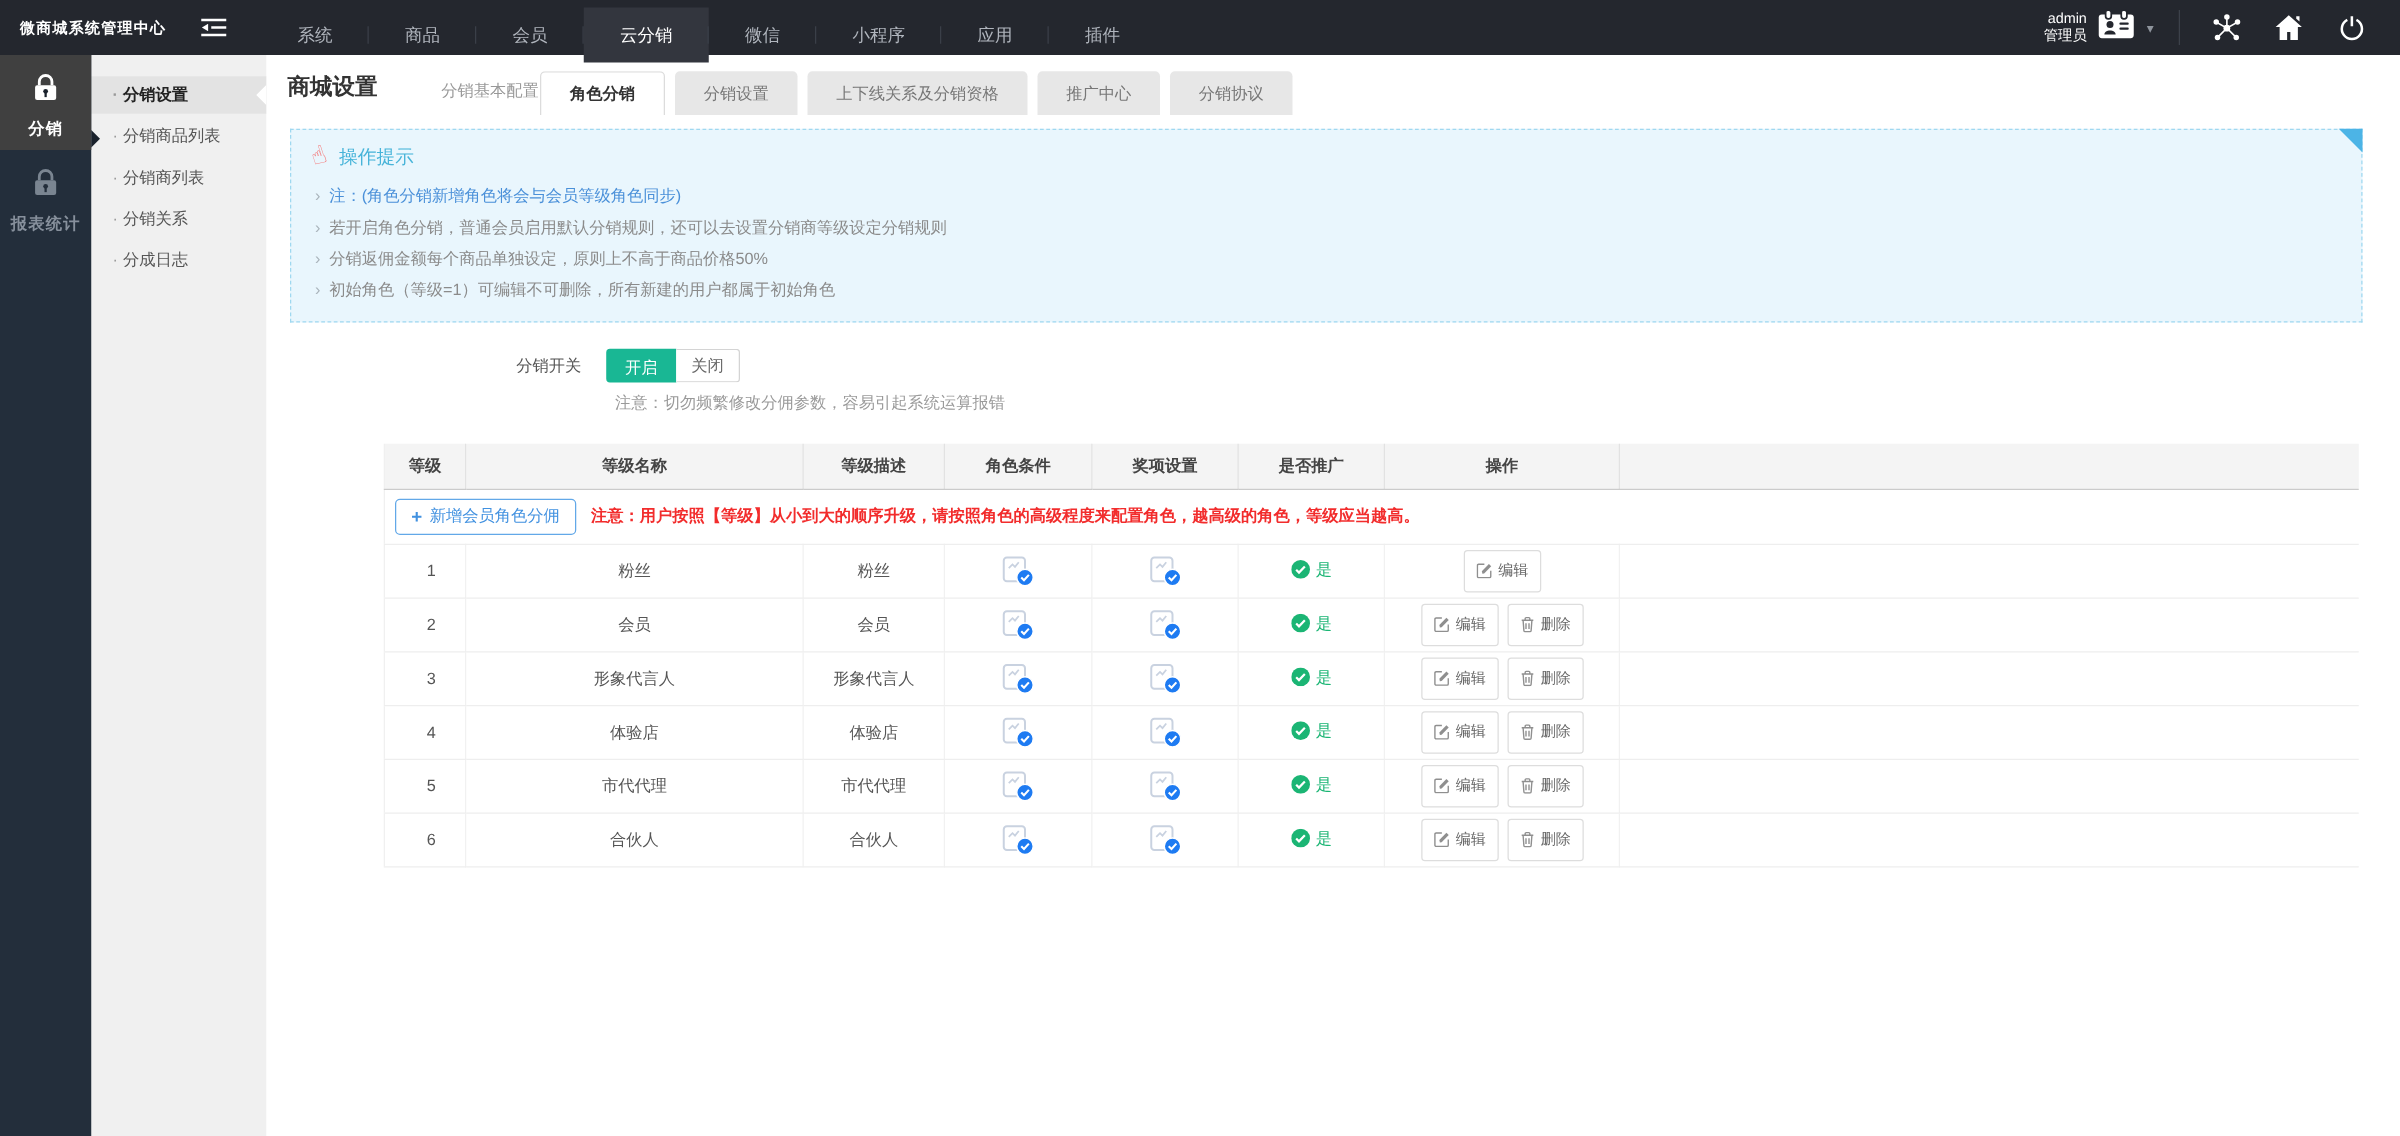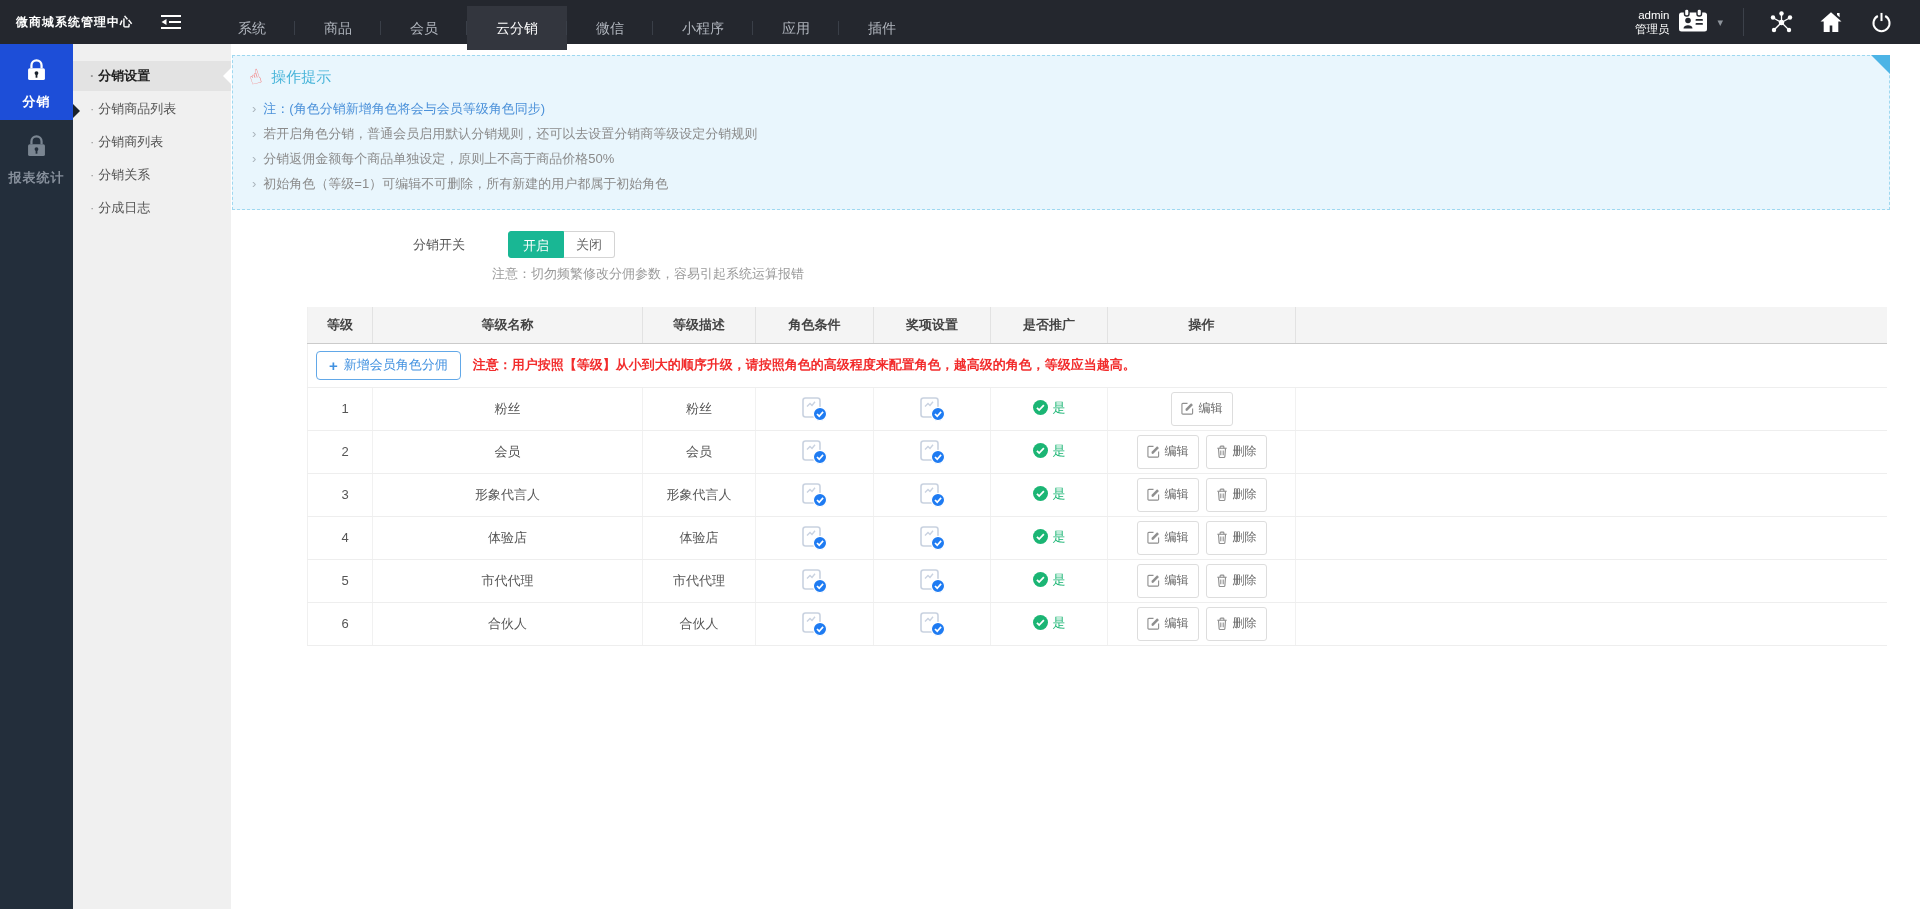--- a/index.html
+++ b/index.html
@@ -21,32 +21,32 @@
   .user-block { display:flex; align-items:center; gap:9px; cursor:pointer; }
   .user-text { text-align:right; color:#fff; font-size:11.5px; line-height:1.25; }
   .caret { color:#8e949c; font-size:11px; }
   .v-divider { width:1px; height:28px; background:#3c414a; margin:0 4px; }
   .top-icon { width:34px; height:34px; display:flex; align-items:center; justify-content:center; cursor:pointer; }
 
   
   .module-rail { position:absolute; left:0; top:44px; bottom:0; width:73px; background:#232e3b; z-index:20; }
   .module { position:relative; width:73px; padding-top:13px; height:76px; text-align:center;
             color:#7a8591; cursor:pointer; }
-  .module.active { background:#1d4ed8; color:#fff; }
+  .module.active { background:#404040; color:#fff; }
   .module-label { display:block; margin-top:5px; font-size:13px; font-weight:bold;
                   color:#87909c; letter-spacing:1px; }
   .module.active .module-label { color:#fff; }
   .keyhole { fill:#232e3b; }
   .module.active .keyhole { fill:#1a222c; }
   .module.active::after { content:""; position:absolute; right:-7px; bottom:2px;
             border-top:7px solid transparent; border-bottom:7px solid transparent;
             border-left:7px solid #1a222c; z-index:21; }
 
   
-  .submenu { position:absolute; left:73px; top:44px; bottom:0; width:158px; background:#f0f0f0;
+  .submenu { position:absolute; left:73px; top:44px; bottom:0; width:140px; background:#f0f0f0;
              padding-top:14px; z-index:19; }
   .menu-item { position:relative; height:30px; line-height:30px; margin:3px 0;
                padding-left:17px; font-size:13px; color:#555; cursor:pointer; white-space:nowrap; }
   .menu-item .dot { color:#999; margin-right:4px; }
   .menu-item.active { background:#e3e3e3; color:#222; font-weight:bold; }
   .menu-item.active::after { content:""; position:absolute; right:0; top:50%; transform:translateY(-50%);
                border-top:8px solid transparent; border-bottom:8px solid transparent;
                border-right:8px solid #fff; }
 
   
@@ -69,21 +69,21 @@
   .hand-icon { display:inline-block; font-size:20px; color:#f56c6c; transform:rotate(-18deg); line-height:1; }
   .tips-title { font-size:15px; color:#47b4d9; }
   .tips-list { list-style:none; margin-top:9px; }
   .tip-item { line-height:25px; font-size:13px; color:#8b8b8b; }
   .tip-arrow { color:#aab4bc; margin:0 7px 0 3px; font-size:13px; }
   .tip-item.highlight .tip-text { color:#4a90d9; }
 
   
   .switch-row { margin-top:21px; display:flex; align-items:center; }
   .switch-label { width:252px; text-align:right; font-size:13px; color:#555; }
-  .switch-group { display:flex; margin-left:43px; }
+  .switch-group { display:flex; margin-left:20px; }
   .btn-on { height:27px; line-height:27px; padding:0 14px; background:#19b794; color:#fff;
             font-size:13px; border:1px solid #19b794; border-radius:3px 0 0 3px; cursor:pointer; }
   .btn-off { height:27px; line-height:25px; padding:0 12px; background:#fff; color:#666;
             font-size:13px; border:1px solid #d4d4d4; border-left:none; border-radius:0 3px 3px 0; cursor:pointer; }
   .switch-note { margin:7px 0 0 279px; font-size:13px; color:#9a9a9a; }
 
   
   .table-wrap { margin:24px 33px 0 94px; }
   table { width:100%; border-collapse:collapse; table-layout:fixed; border-left:1px solid #f0f0f0; }
   thead th { height:36px; background:#f4f4f4; border-bottom:1px solid #cbcbcb;
@@ -248,20 +248,35 @@
     <span class="dot">·</span><span class="menu-label">分销关系</span>
   </div>
 
   <div class="menu-item">
     <span class="dot">·</span><span class="menu-label">分成日志</span>
   </div>
 </div>
 
 <div class="content">
 
+  <div class="content-header">
+    <div class="page-title">商城设置</div>
+    <div class="page-subtitle">分销基本配置</div>
+    <div class="tabs" id="tabs">
+  <div class="tab active">角色分销</div>
+
+  <div class="tab">分销设置</div>
+
+  <div class="tab">上下线关系及分销资格</div>
+
+  <div class="tab">推广中心</div>
+
+  <div class="tab">分销协议</div>
+</div>
+  </div>
 
   <div class="tips-box">
     <div class="corner-fold"></div>
     <div class="tips-title-row">
       <span class="hand-icon">☝</span>
       <span class="tips-title">操作提示</span>
     </div>
     <ul class="tips-list" id="tips-list">
   <li class="tip-item highlight">
     <span class="tip-arrow">›</span><span class="tip-text">注：(角色分销新增角色将会与会员等级角色同步)</span>

